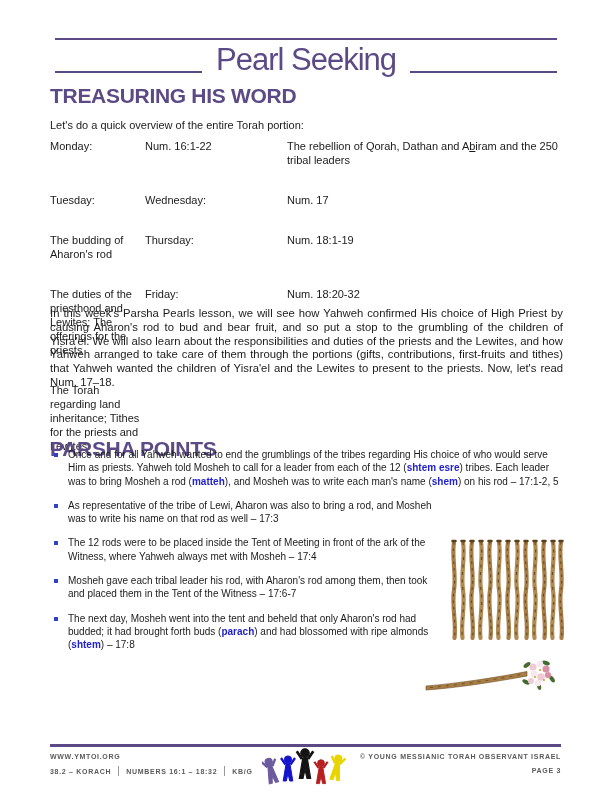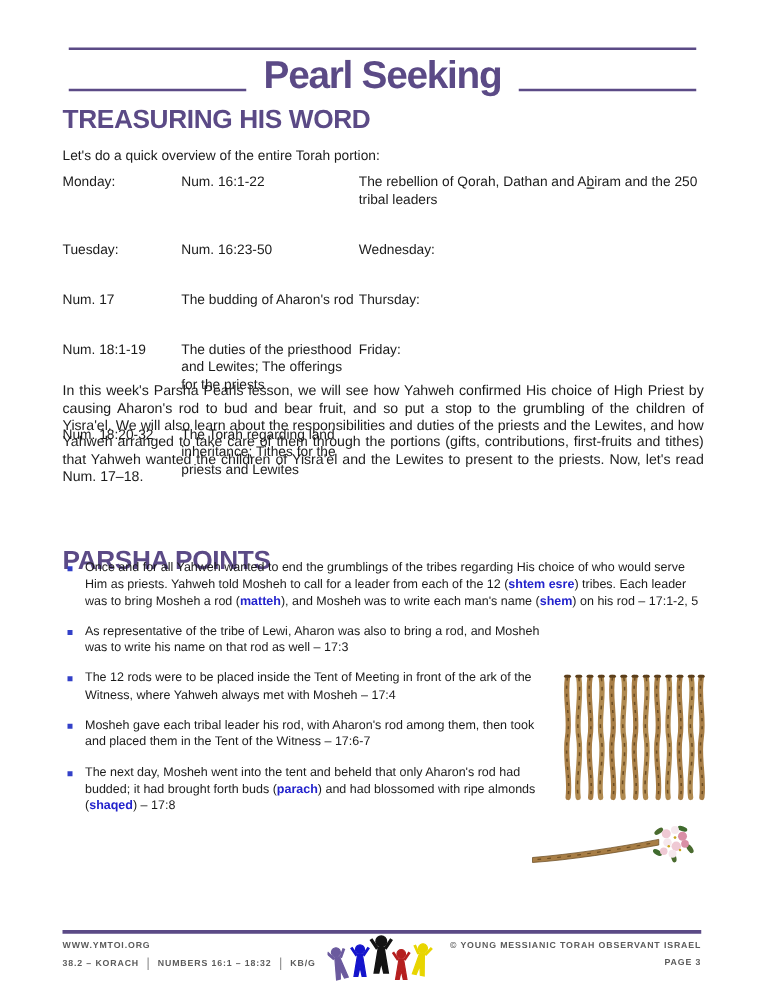--- a/index.html
+++ b/index.html
@@ -8,21 +8,21 @@
     font-family:"Liberation Sans","DejaVu Sans",sans-serif;
     color:#1b1b1b;
   }
   .page{position:relative;width:612px;height:792px;overflow:hidden;background:#fff;}
 
   
   .hdr-rule{position:absolute;left:55px;top:38px;width:502px;height:2px;background:#5B4A86;}
   .title-row{position:absolute;left:55px;top:40px;width:502px;display:flex;align-items:flex-end;}
   .title-row .seg{flex:1;height:2px;background:#5B4A86;margin-bottom:7px;}
   .page-title{
-    font-size:31px;font-weight:bold;color:#5B4A86;
+    font-size:31px;font-weight:normal;color:#5B4A86;
     padding:0 14px;line-height:40px;letter-spacing:-1px;white-space:nowrap;
   }
 
   
   .h2{position:absolute;left:50px;margin:0;font-size:21px;font-weight:bold;
       color:#5B4A86;letter-spacing:-0.3px;}
   .h2-treasuring{top:84px;}
   .h2-parsha{top:437px;}
 
   .intro{position:absolute;left:50px;top:119px;font-size:11px;text-align:right;}
@@ -76,21 +76,20 @@
 
   <h2 class="h2 h2-treasuring">TREASURING HIS WORD</h2>
   <div class="intro">Let's do a quick overview of the entire Torah portion:</div>
 
   <div class="sched">
     <div>Monday:</div>
     <div>Num. 16:1-22</div>
     <div><span>The rebellion of Qorah, Dathan and A</span><span class="u">b</span><span>iram and the 250 tribal leaders</span></div>
 
     <div>Tuesday:</div>
-    <div>Num. 16:23-50</div>
 
     <div>Wednesday:</div>
     <div>Num. 17</div>
     <div><span>The budding of Aharon's rod</span></div>
 
     <div>Thursday:</div>
     <div>Num. 18:1-19</div>
     <div><span>The duties of the priesthood and Lewites; The offerings for the priests</span></div>
 
     <div>Friday:</div>
@@ -114,21 +113,21 @@
     <li class="narrow">
       <span class="sq"></span>
       <span class="btx"><span>The 12 rods were to be placed inside the Tent of Meeting in front of the ark of the Witness, where Yahweh always met with Mosheh – 17:4</span></span>
     </li>
     <li class="narrow">
       <span class="sq"></span>
       <span class="btx"><span>Mosheh gave each tribal leader his rod, with Aharon's rod among them, then took and placed them in the Tent of the Witness – 17:6-7</span></span>
     </li>
     <li class="narrow">
       <span class="sq"></span>
-      <span class="btx"><span>The next day, Mosheh went into the tent and beheld that only Aharon's rod had budded; it had brought forth buds (</span><span class="kw">parach</span><span>) and had blossomed with ripe almonds (</span><span class="kw">shaqed</span><span>) – 17:8</span></span>
+      <span class="btx"><span>The next day, Mosheh went into the tent and beheld that only Aharon's rod had budded; it had brought forth buds (</span><span class="kw">parach</span><span>) and had blossomed with ripe almonds (</span><span class="kw">shtem</span><span>) – 17:8</span></span>
     </li>
   </ul>
 
   <svg class="rods" width="118" height="104" viewBox="0 0 118 104">
     <defs>
       <g id="rodA">
         <path d="M0,4 C-2.5,20 2.5,36 0,52 C-2.5,68 2.5,84 0.5,100" fill="none" stroke="#A87E46" stroke-width="4.2" stroke-linecap="round"></path>
         <path d="M0,4 C-2.5,20 2.5,36 0,52 C-2.5,68 2.5,84 0.5,100" fill="none" stroke="#6B4C22" stroke-width="1.2" stroke-dasharray="2.5 4"></path>
         <path d="M-1.5,3 L1.5,3" stroke="#5C3F1B" stroke-width="2.5" stroke-linecap="round"></path>
       </g>

